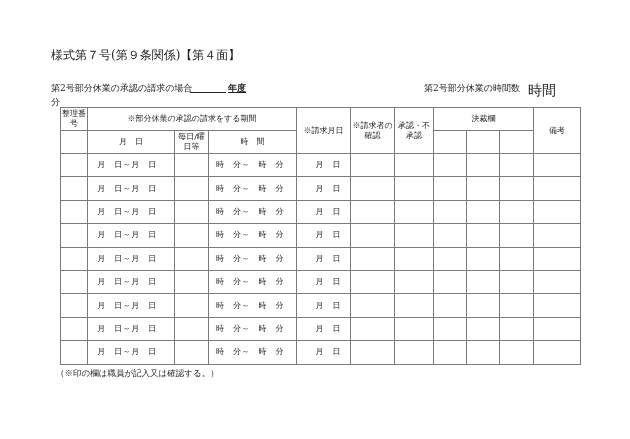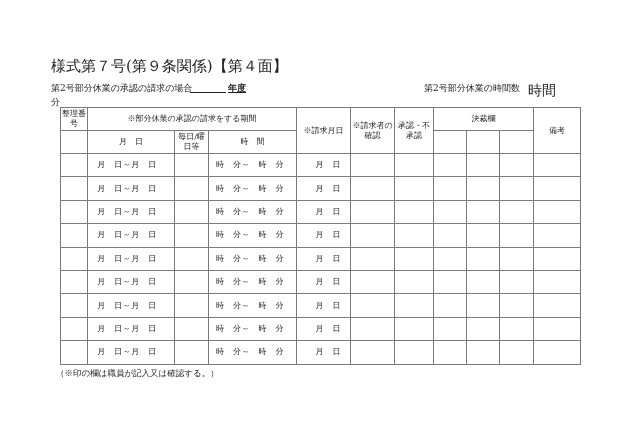--- a/index.html
+++ b/index.html
@@ -1,19 +1,19 @@
 <!DOCTYPE html>
 <html><head>
 <meta charset="utf-8">
 <style>
   html, body { margin: 0; padding: 0; background: #ffffff; }
   body { width: 630px; height: 439px; position: relative; overflow: hidden;
          font-family: "DejaVu Serif", "Liberation Serif", serif; color: #222; }
   .abs { position: absolute; white-space: nowrap; }
-  #form-title { left: 51px; top: 57px; font-size: 15px; }
+  #form-title { left: 51px; top: 47px; font-size: 12px; }
   #period-label { left: 51px; top: 82px; font-size: 9px; }
   #fy-blank { left: 190px; top: 82px; width: 36px; border-bottom: 1px solid #222; height: 10px; }
   #fy-label { left: 228px; top: 82px; font-size: 9px; text-decoration: underline; font-weight: bold; }
   #hours-label { left: 424px; top: 82px; font-size: 9px; }
   #hours-unit { left: 528px; top: 82px; font-size: 14px; }
   #min-unit { left: 51px; top: 96px; font-size: 9px; }
   #note { left: 56px; top: 368px; font-size: 8.5px; }
 
   table.form { position: absolute; left: 60px; top: 107px; border-collapse: collapse;
                table-layout: fixed; font-size: 8px; }

